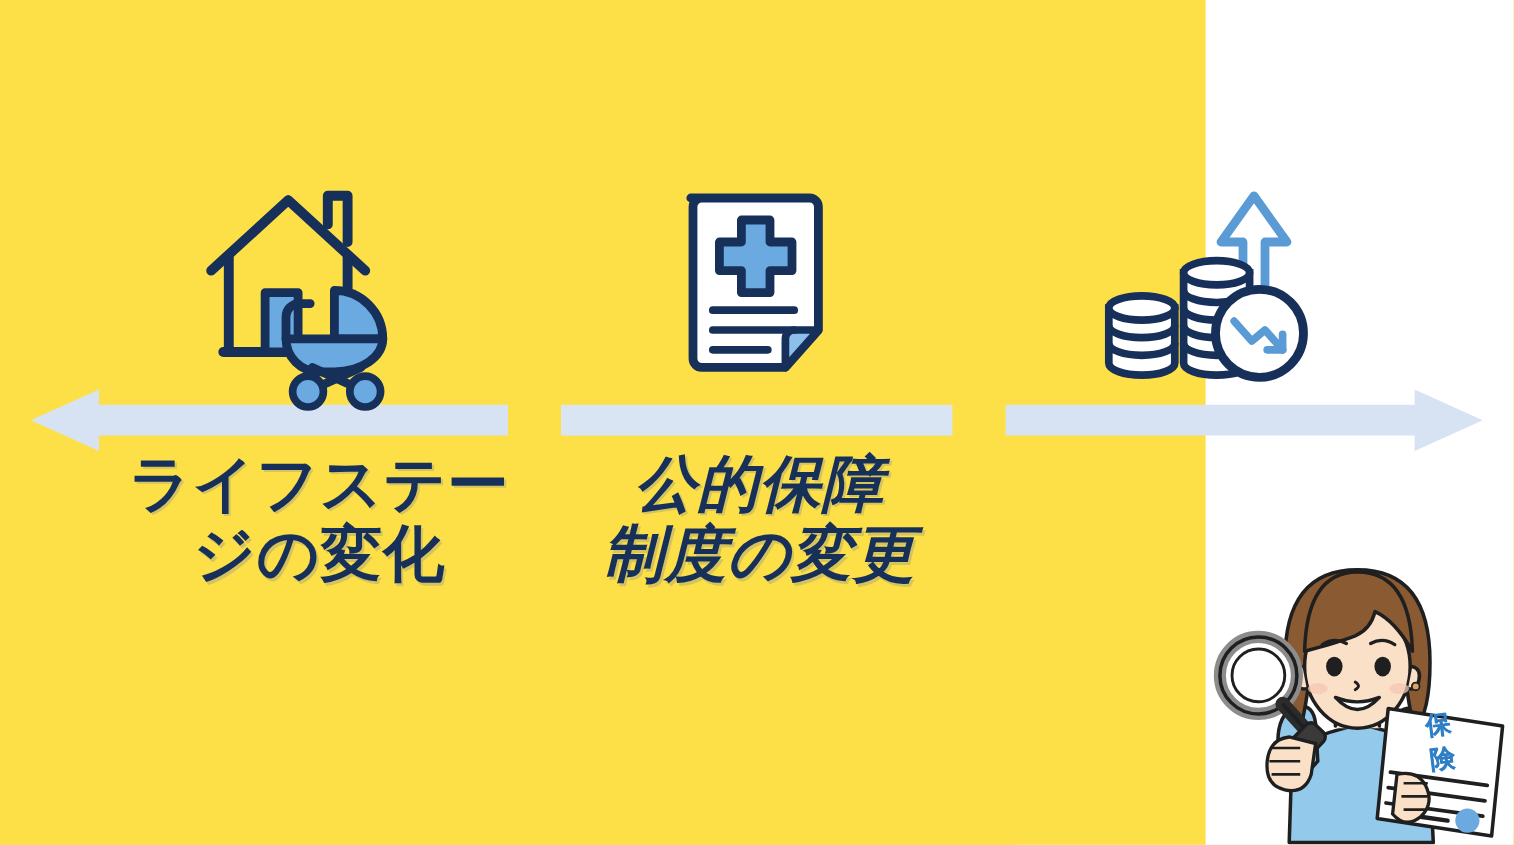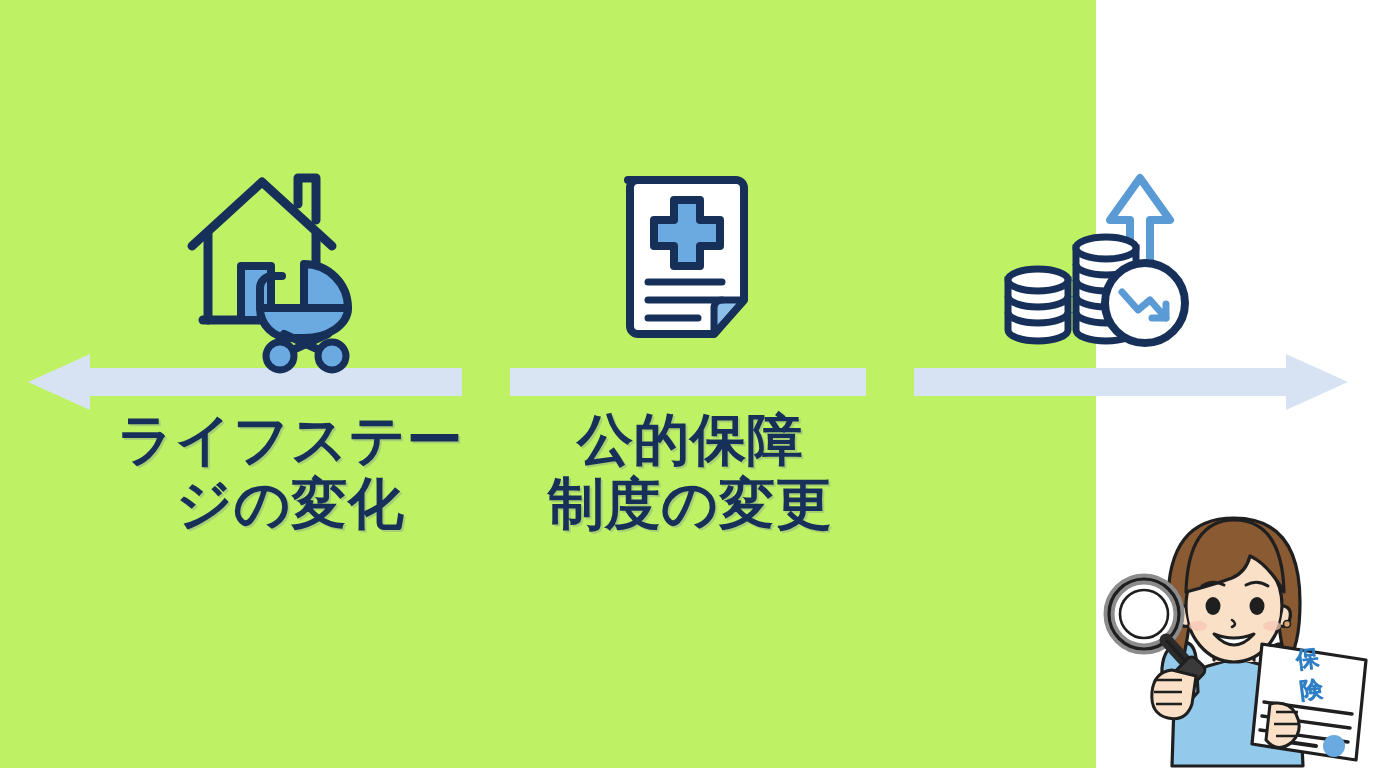--- a/index.html
+++ b/index.html
@@ -4,21 +4,21 @@
 <title>Insurance Review Infographic</title>
 <style>
   html,body{margin:0;padding:0;}
   body{
     width:1376px;height:768px;
     background:#ffffff;
     font-family:"Liberation Sans","DejaVu Sans",sans-serif;
     overflow:hidden;
     position:relative;
   }
-  .stage{position:absolute;inset:0;width:1096px;height:768px;background:#bef264;}
+  .stage{position:absolute;inset:0;width:1096px;height:768px;background:#fde047;}
 
   
   .arrow-band{position:absolute;left:0;top:352px;width:1376px;height:60px;}
   .arrow-seg{position:absolute;top:0;height:60px;}
   .arrow-seg svg{display:block;width:100%;height:100%;}
 
   
   .icon-box{position:absolute;}
   .icon-box svg{display:block;width:100%;height:100%;overflow:visible;}
 
@@ -29,21 +29,21 @@
     color:#17305a;
     font-weight:bold;
     font-size:56px;
     line-height:1.14;
     letter-spacing:0.01em;
     text-shadow:2px 2px 0 rgba(120,130,150,0.30);
     white-space:pre-line;
     font-family:"Liberation Sans","DejaVu Sans",sans-serif;
   }
   #label-0{left:75px;top:408px;width:430px;}
-  #label-1{left:492px;top:408px;width:396px;}
+  #label-1{left:492px;top:408px;width:396px;font-style:italic;}
   #label-2{left:905px;top:408px;width:330px;}
 
   
   .character{position:absolute;left:1094px;top:498px;width:282px;height:270px;}
   .character svg{display:block;width:100%;height:100%;}
   .paper-text{
     position:absolute;
     left:1294px;top:645px;
     font-size:23px;font-weight:bold;
     color:#2f7fc6;

